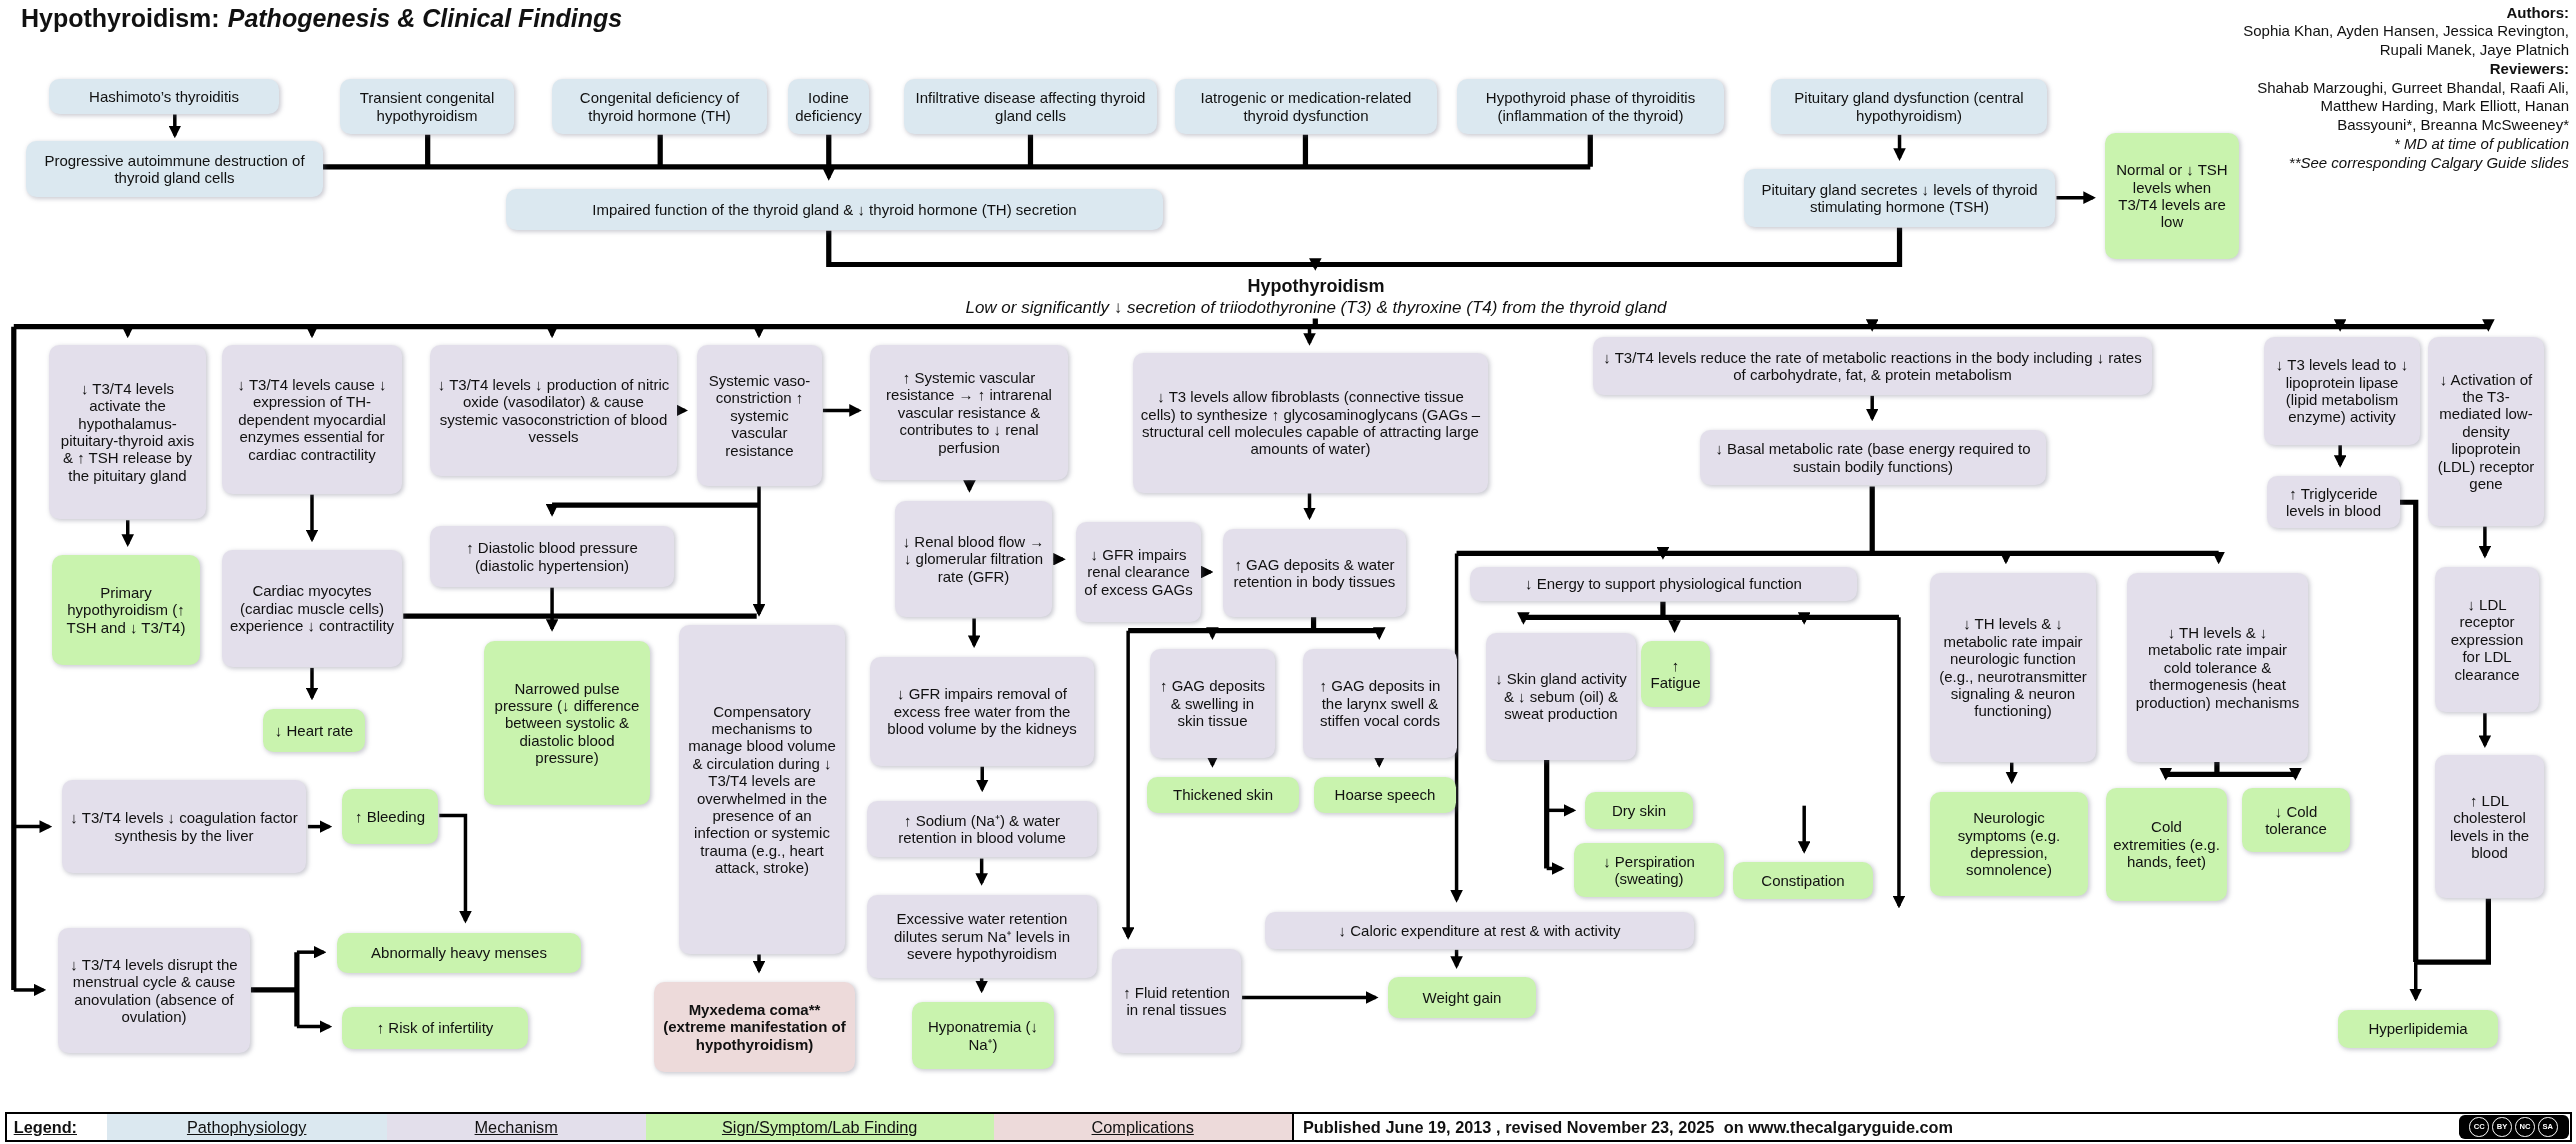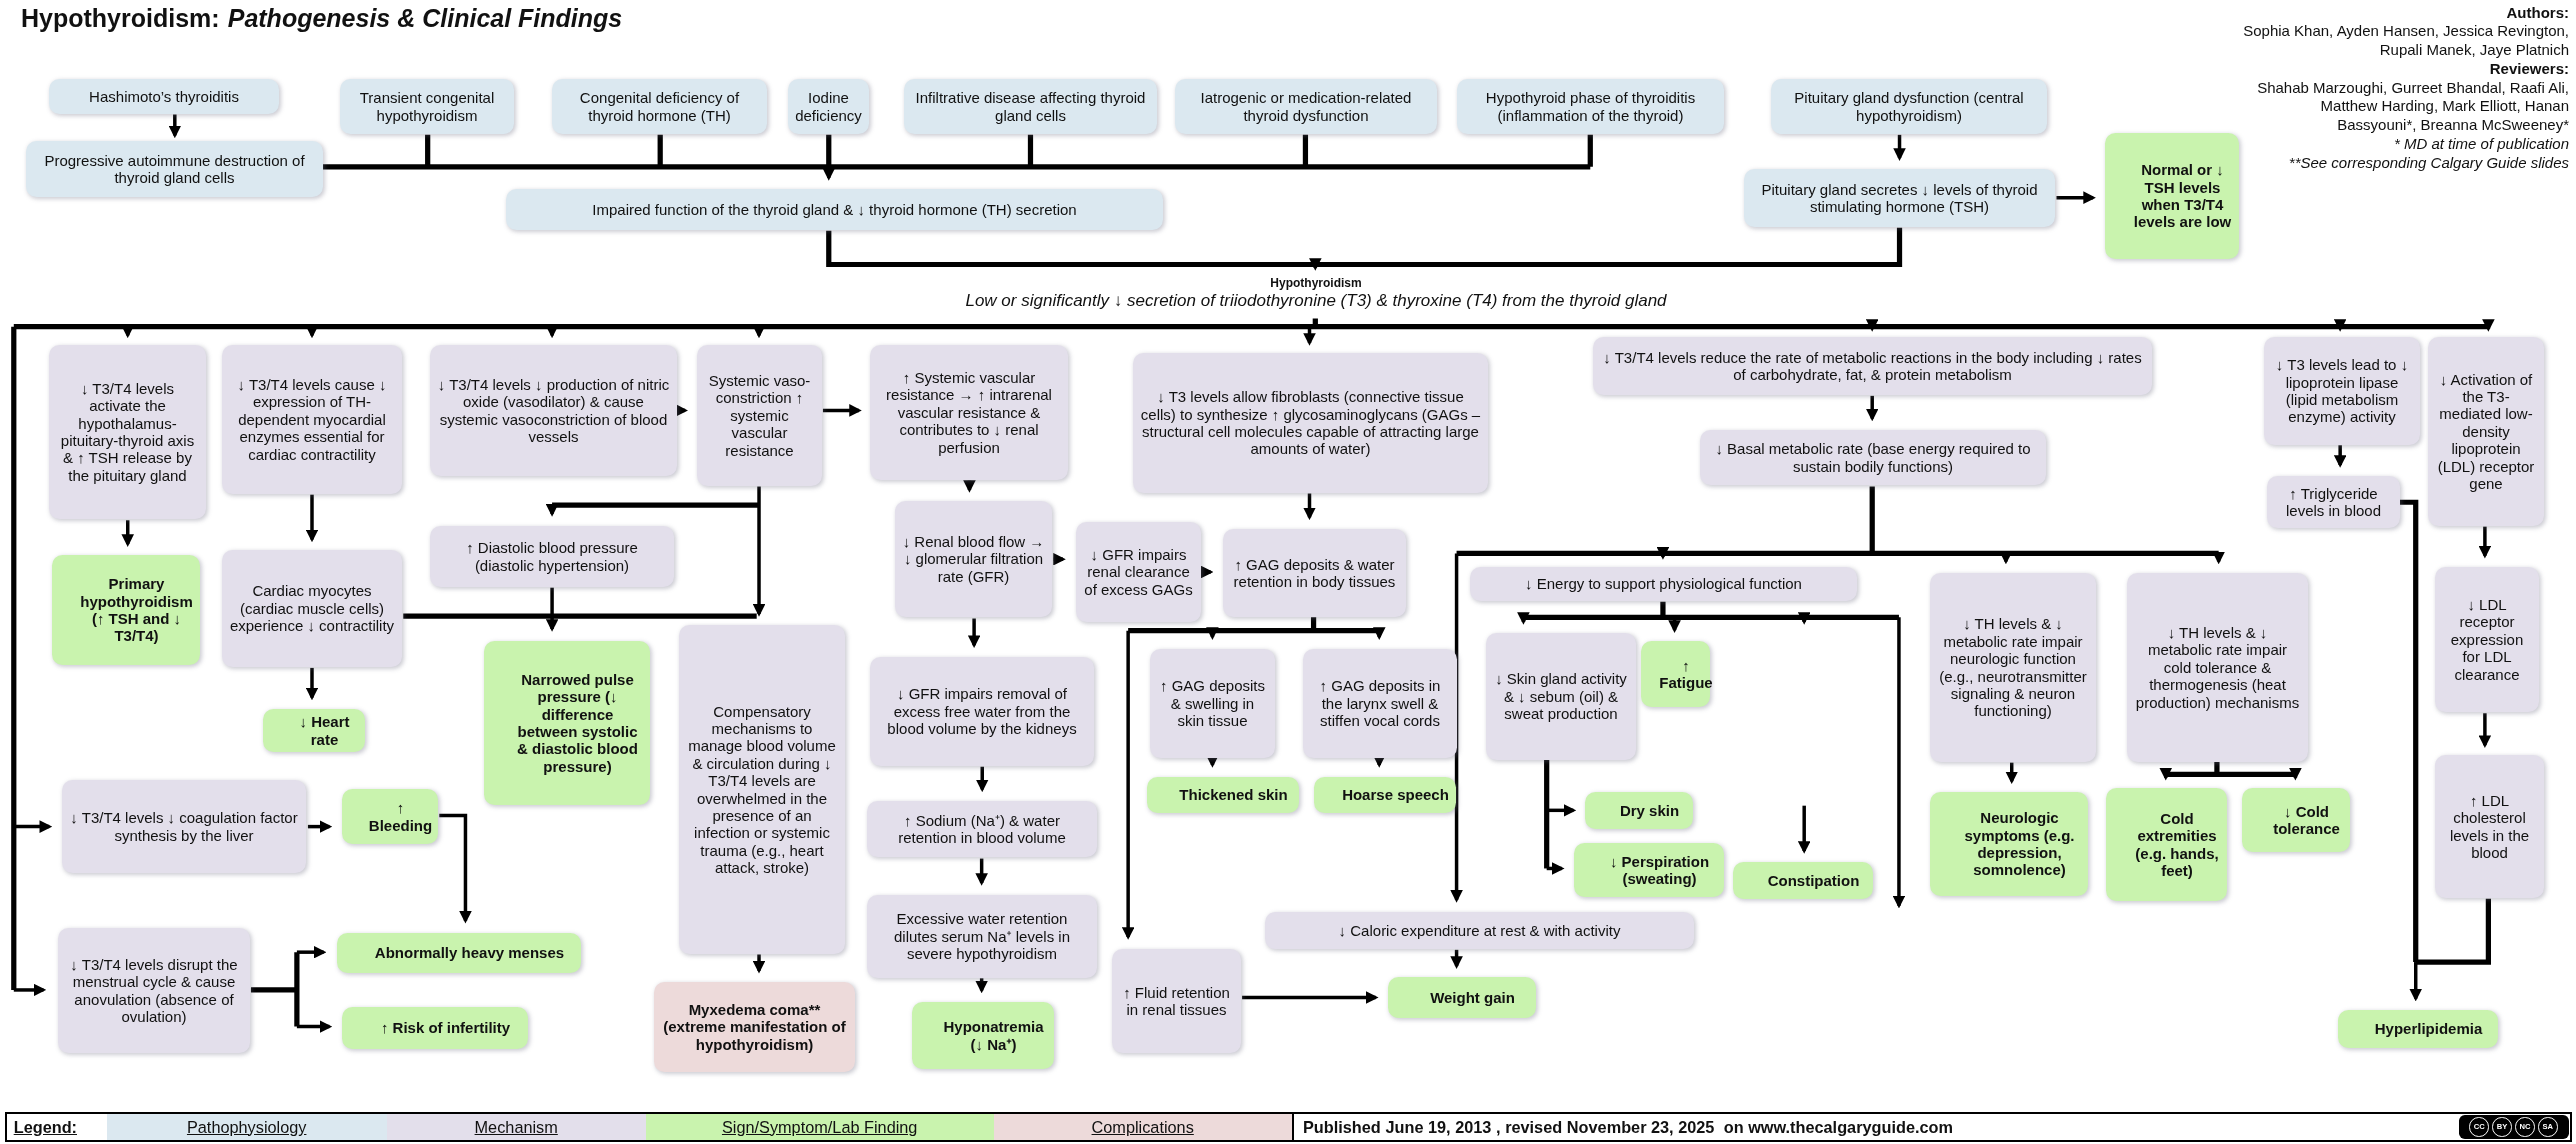--- a/index.html
+++ b/index.html
@@ -4,30 +4,30 @@
 <style>
   html,body{margin:0;padding:0;background:#ffffff;width:2576px;height:1144px;overflow:hidden;
     font-family:"Liberation Sans", sans-serif;color:#111;}
   .canvas{position:relative;width:2576px;height:1144px;}
   .wires{position:absolute;left:0;top:0;z-index:1;}
   .bx{position:absolute;z-index:2;display:flex;align-items:center;justify-content:center;
       text-align:center;border-radius:10.5px;padding:3.5px 7px;box-sizing:border-box;
       font-size:15px;line-height:1.16;box-shadow:1.2px 1.7px 4.1px rgba(110,110,130,.35);}
   .patho{background:var(--patho);}
   .mech{background:var(--mech);}
-  .sign{background:var(--sign);font-weight:bold;padding-left:28px;}
+  .sign{background:var(--sign);font-weight:normal;}
   .comp{background:var(--comp);font-weight:bold;}
   .page-title{position:absolute;left:21px;top:3.5px;z-index:3;font-size:25px;font-weight:bold;white-space:nowrap;}
   .page-title .it{font-style:italic;margin-left:8.1px;}
   .credits{position:absolute;right:7px;top:3.5px;width:326px;z-index:3;text-align:right;
      font-size:15px;line-height:1.25;}
   .credits .lbl{font-weight:bold;}
   .credits .fn{font-style:italic;}
   .center-head{position:absolute;left:890px;top:276px;width:852px;z-index:3;text-align:center;}
-  .center-head .h{font-size:12px;font-weight:bold;}
+  .center-head .h{font-size:18px;font-weight:bold;}
   .center-head .s{font-size:17px;font-style:italic;margin-top:1.2px;}
   .legendbar{position:absolute;left:4.7px;top:1112px;width:2567px;height:30px;z-index:4;
      border:2.3px solid #000;box-sizing:border-box;background:#fff;display:flex;align-items:stretch;
      font-size:16.3px;}
   .legendbar .cell{display:flex;align-items:center;justify-content:center;text-decoration:underline;}
   .legendbar .lg-label{width:93px;font-weight:bold;justify-content:flex-start;padding-left:7px;}
   .lg-patho{width:280px;background:var(--patho);}
   .lg-mech{width:259px;background:var(--mech);}
   .lg-sign{width:348px;background:var(--sign);}
   .lg-comp{width:298px;background:var(--comp);border-right:2.3px solid #000;text-align:right;}

